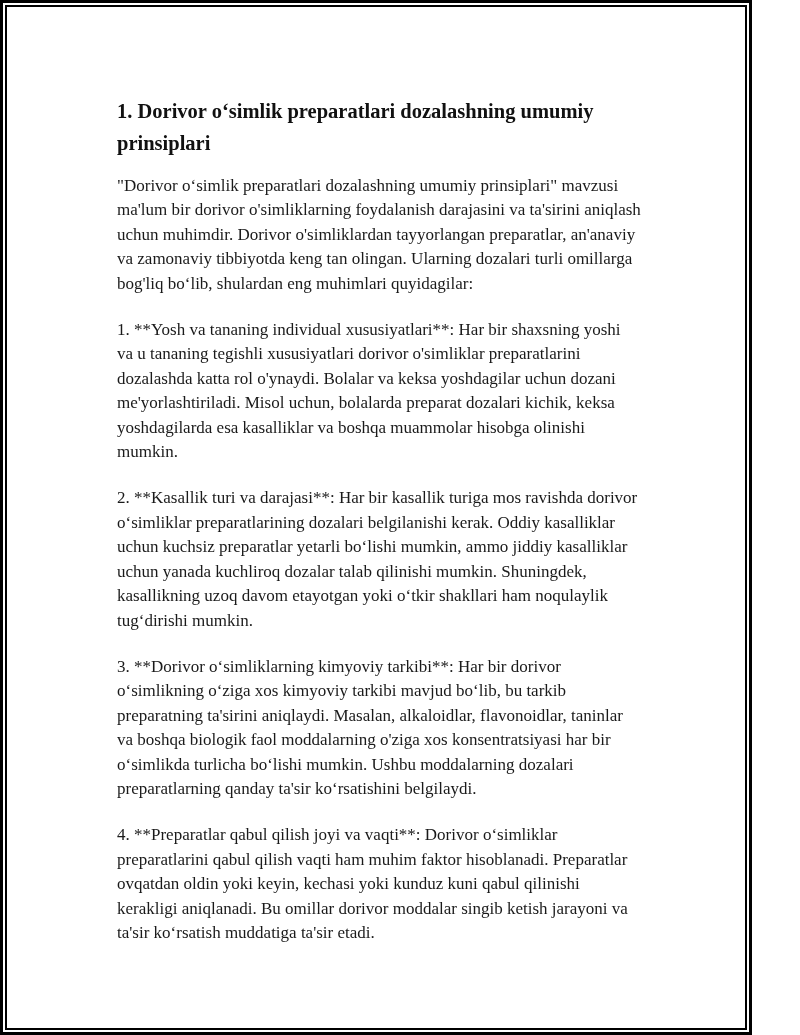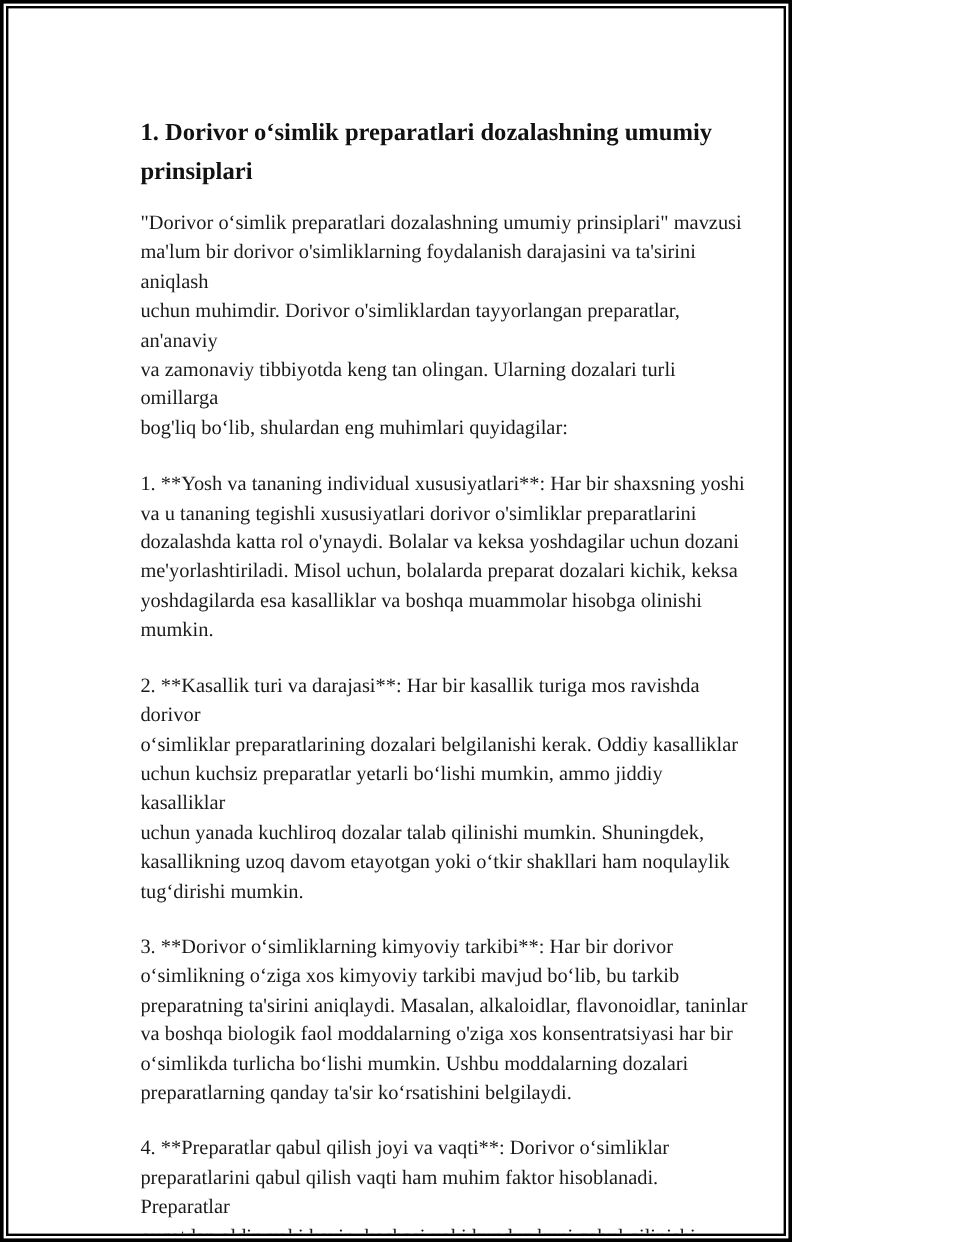--- a/index.html
+++ b/index.html
@@ -8,21 +8,21 @@
   }
   body {
     width: 800px;
     height: 1035px;
     background: #ffffff;
     font-family: "Liberation Serif", "DejaVu Serif", serif;
     color: #1a1a1a;
   }
   .frame-outer {
     box-sizing: border-box;
-    width: 660px;
+    width: 752px;
     height: 1035px;
     border: 3px solid #000000;
     padding: 2px;
   }
   .frame-inner {
     box-sizing: border-box;
     width: 100%;
     height: 100%;
     border: 2px solid #000000;
     overflow: hidden;

